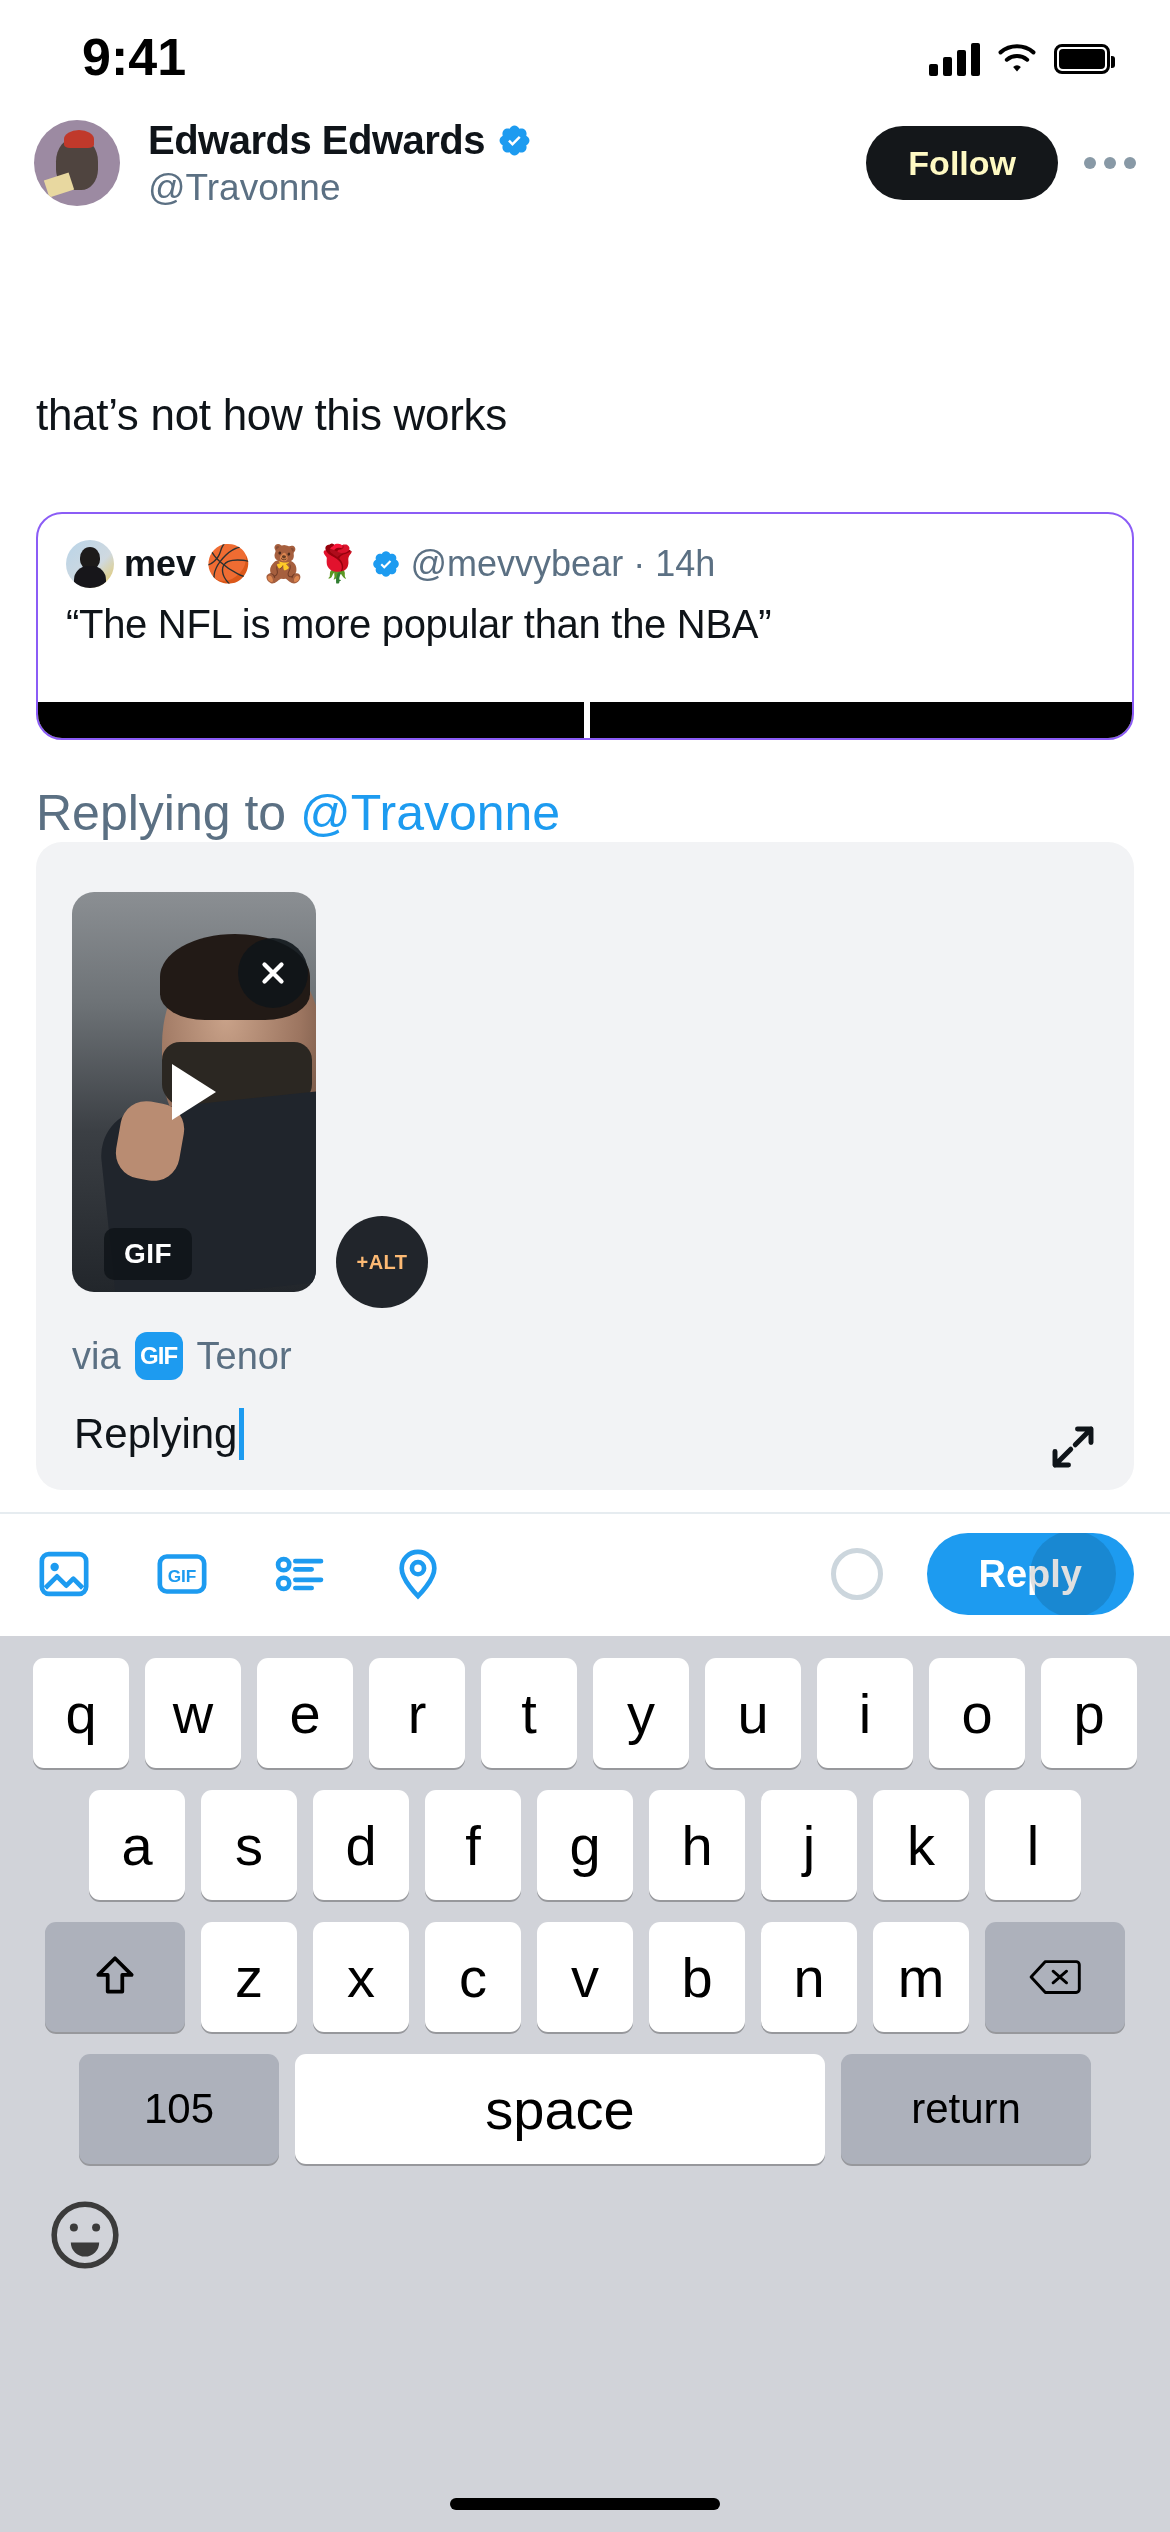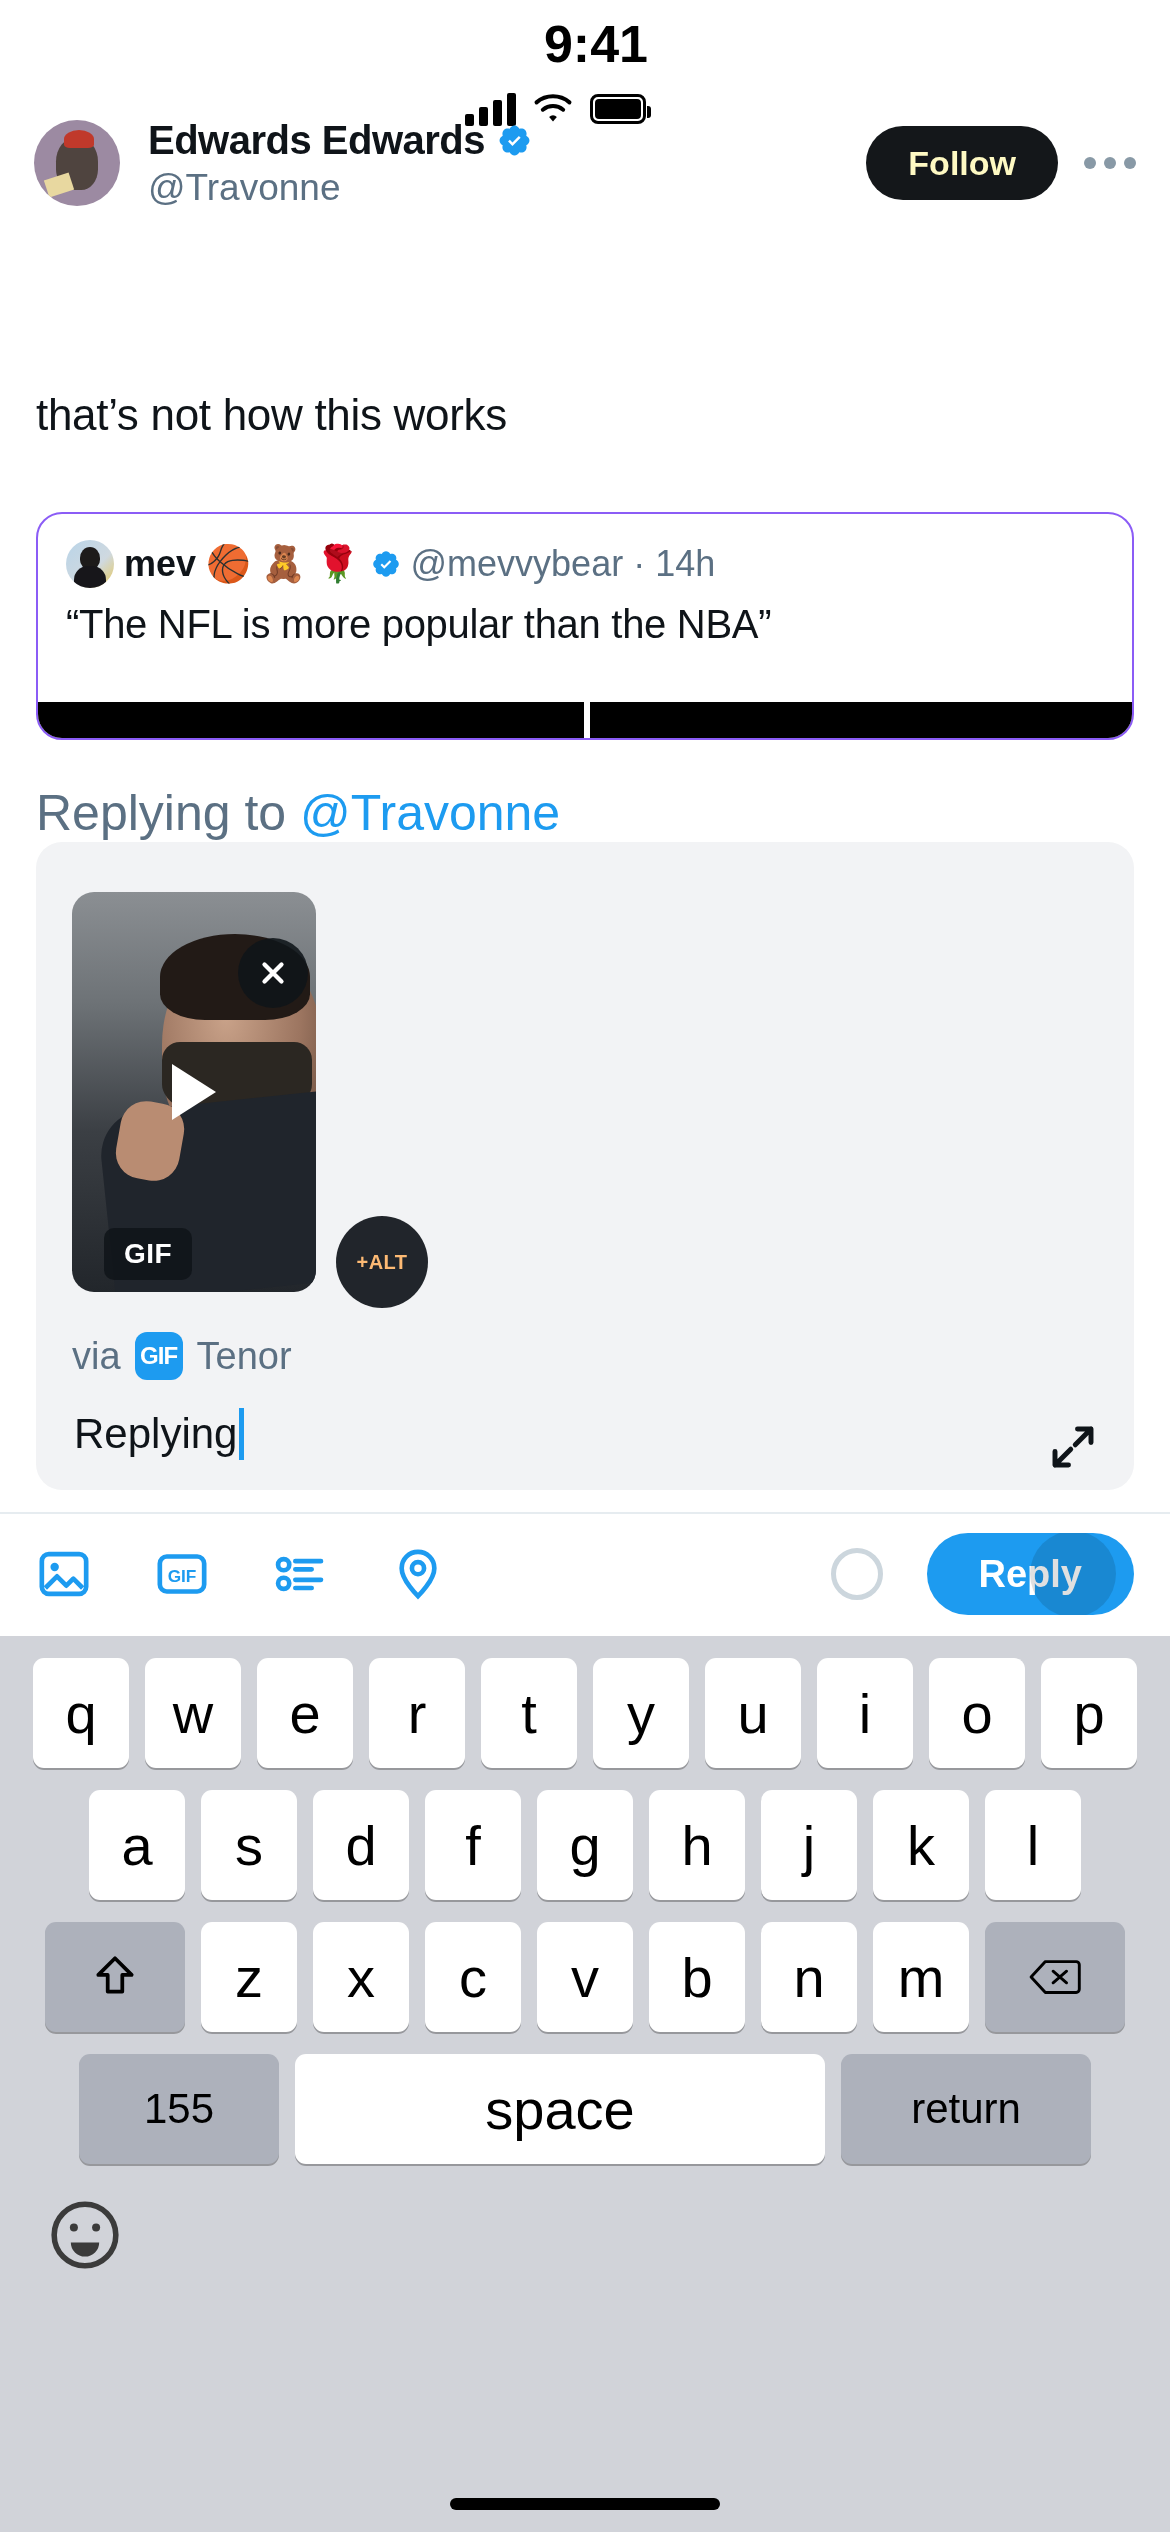--- a/index.html
+++ b/index.html
@@ -9,21 +9,20 @@
     background: #ffffff;
     overflow: hidden;
   }
   .phone { position: relative; width: 1170px; height: 2532px; background: #fff; }
 
   
   .statusbar {
     position: absolute; top: 0; left: 0; width: 1170px; height: 100px;
     display: flex; align-items: center; justify-content: space-between;
     padding: 0 60px 0 0;
-    flex-direction: column;
   }
   .sb-time {
     font-size: 52px; font-weight: bold; color: #000;
     letter-spacing: 0px; margin-left: 82px; margin-top: 14px;
   }
   .sb-right { display: flex; align-items: center; gap: 16px; margin-top: 18px; }
   .sb-signal { display: flex; align-items: flex-end; gap: 5px; height: 34px; }
   .sb-signal i { display:block; width: 9px; background: #000; border-radius: 2px; }
   .sb-signal i:nth-child(1){ height: 12px; }
   .sb-signal i:nth-child(2){ height: 19px; }
@@ -401,21 +400,21 @@
       <div class="key">n</div>
       <div class="key">m</div>
       <div class="key sp wide">
         <svg width="54" height="44" viewBox="0 0 28 20">
             <path d="M9 2h16a1.6 1.6 0 0 1 1.6 1.6v12.8A1.6 1.6 0 0 1 25 18H9L1.6 10 9 2z" fill="none" stroke="#000" stroke-width="1.5" stroke-linejoin="round"></path>
             <path d="M13 7l7 6M20 7l-7 6" stroke="#000" stroke-width="1.5" stroke-linecap="round"></path>
           </svg>
       </div>
     </div>
     <div class="kb-row">
-      <div class="key sp num">155</div>
+      <div class="key sp num">105</div>
       <div class="key space">space</div>
       <div class="key sp ret">return</div>
     </div>
     <div class="kb-bottom">
       <svg class="emoji-key" viewBox="0 0 24 24">
         <circle cx="12" cy="12" r="10" stroke="#3b3b3b" stroke-width="1.8" fill="none"></circle>
         <circle cx="8.4" cy="9.6" r="1.3" fill="#3b3b3b"></circle>
         <circle cx="15.6" cy="9.6" r="1.3" fill="#3b3b3b"></circle>
         <path d="M7.4 14.4h9.2a4.6 4.6 0 0 1-9.2 0z" fill="#3b3b3b"></path>
       </svg>

